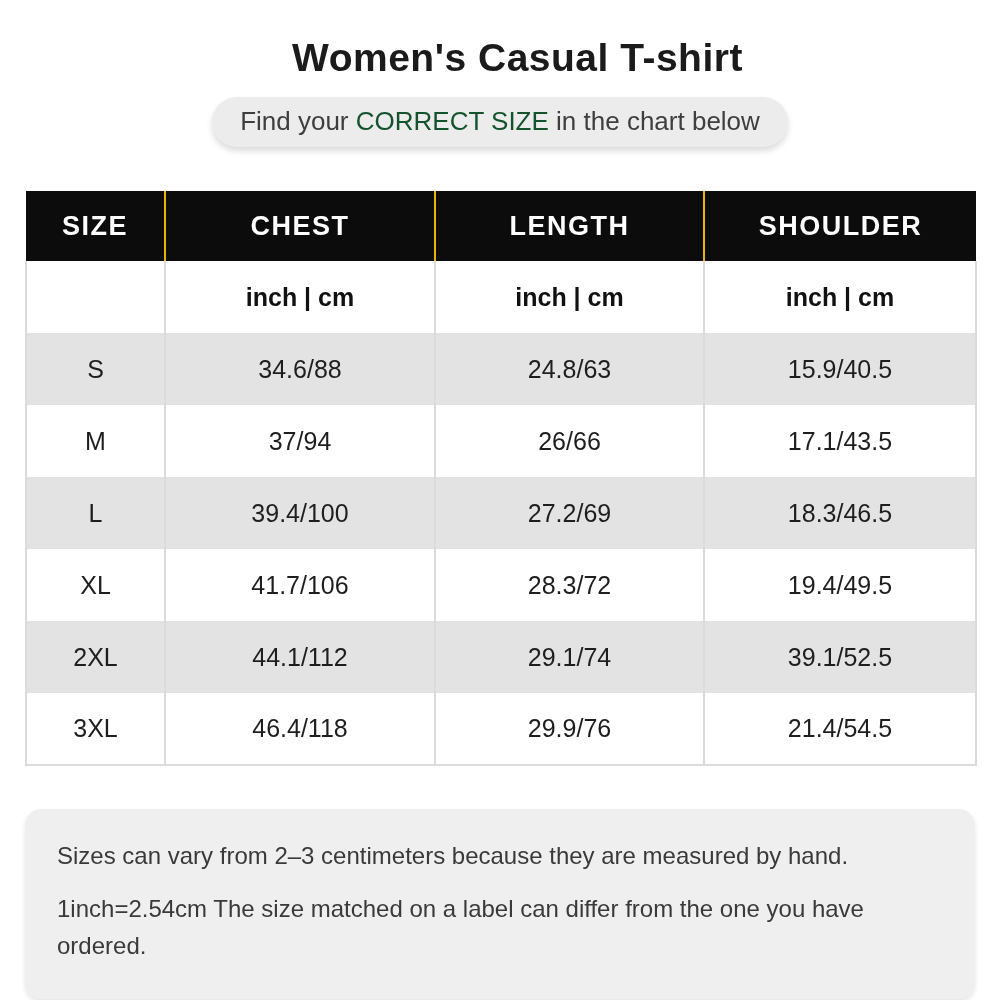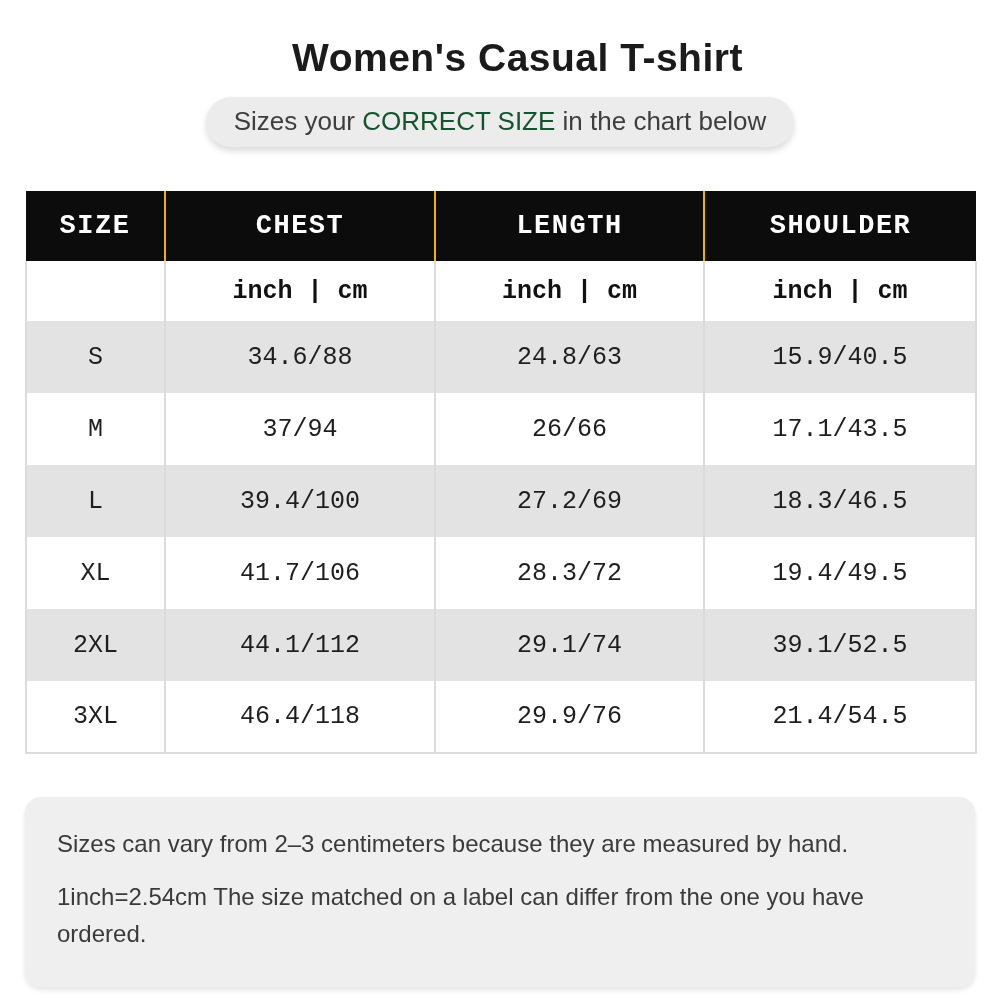--- a/index.html
+++ b/index.html
@@ -41,35 +41,34 @@
   }
   table.size-chart {
     width: 950px;
     table-layout: fixed;
     border-collapse: collapse;
   }
   table.size-chart th,
   table.size-chart td {
     text-align: center;
     vertical-align: middle;
-    font-family: Liberation Mono, monospace;
   }
   tr.head-row th {
     background: #0c0c0c;
     color: #ffffff;
     height: 70px;
     font-size: 27px;
     font-weight: bold;
     letter-spacing: 1.5px;
   }
   tr.head-row th + th {
     border-left: 2px solid #eab308;
   }
   tr.unit-row td {
-    height: 60px;
+    height: 72px;
     font-size: 25px;
     font-weight: bold;
     color: #111111;
     background: #ffffff;
   }
   tbody.data td {
     height: 72px;
     font-size: 25px;
     color: #1e1e1e;
     background: #ffffff;
@@ -111,21 +110,21 @@
     max-width: 858px;
   }
 </style>
 </head>
 <body>
 
 <div class="page">
 
   <div class="title">Women's Casual T-shirt</div>
 
-  <div class="pill"><span>Sizes your </span><span class="highlight">CORRECT SIZE</span><span> in the chart below</span></div>
+  <div class="pill"><span>Find your </span><span class="highlight">CORRECT SIZE</span><span> in the chart below</span></div>
 
   <div class="table-wrap">
     <table class="size-chart">
       <colgroup>
         <col style="width:139px">
         <col style="width:270px">
         <col style="width:269px">
         <col style="width:272px">
       </colgroup>
       <thead>

